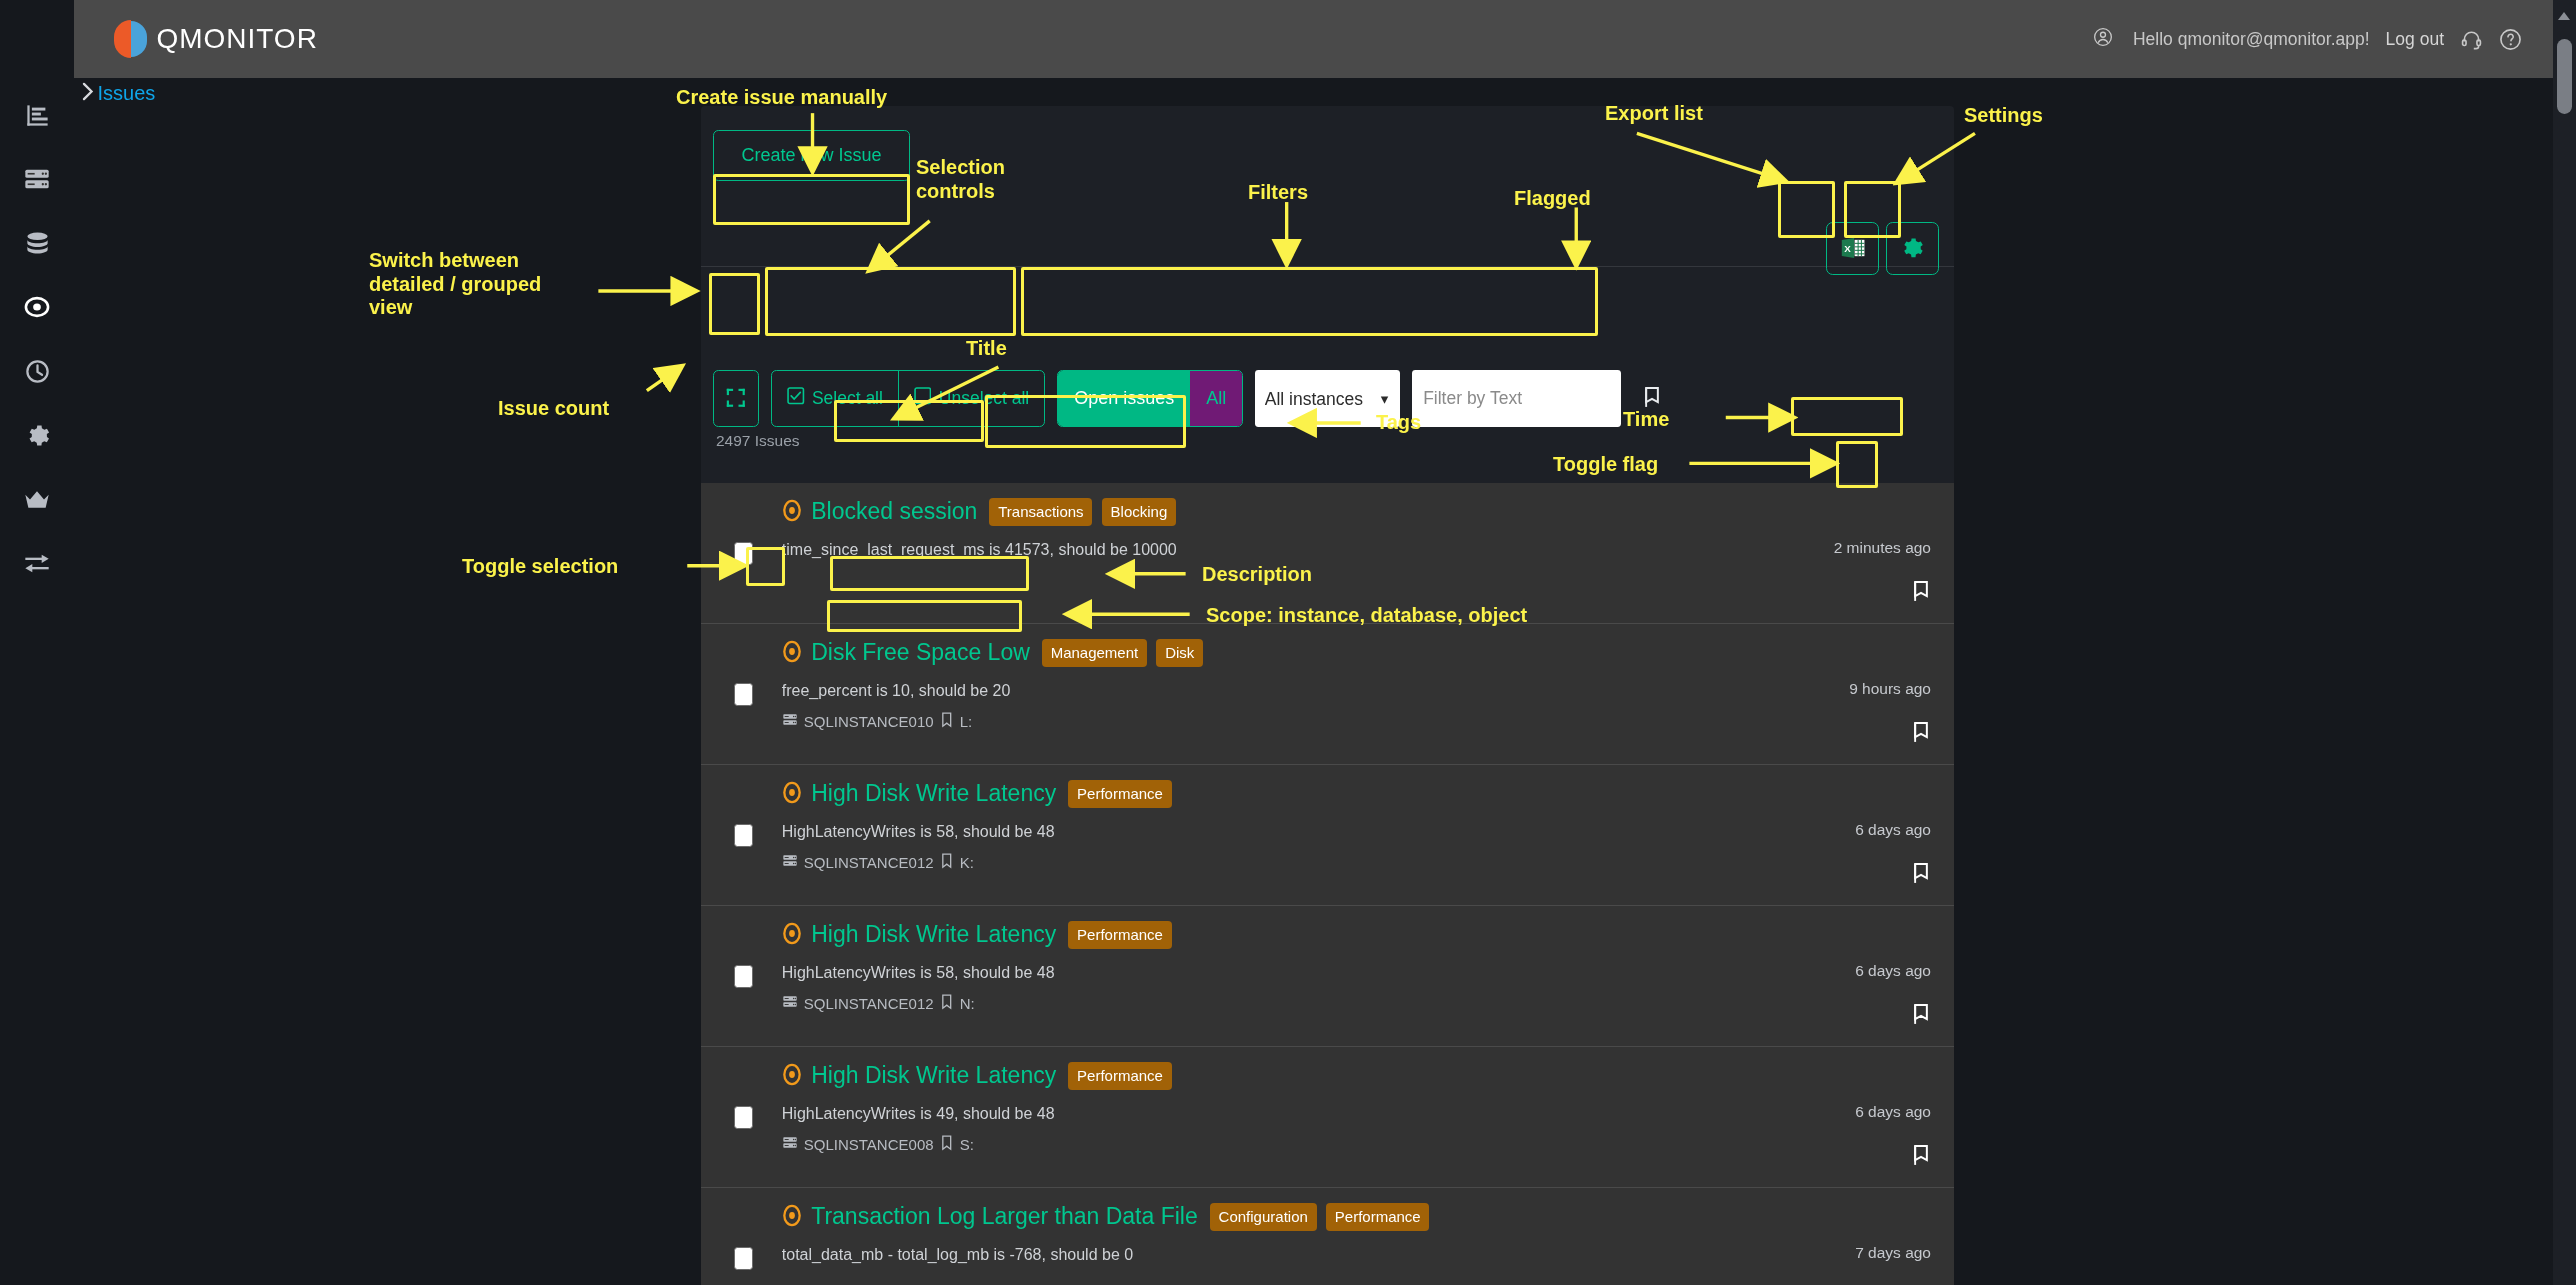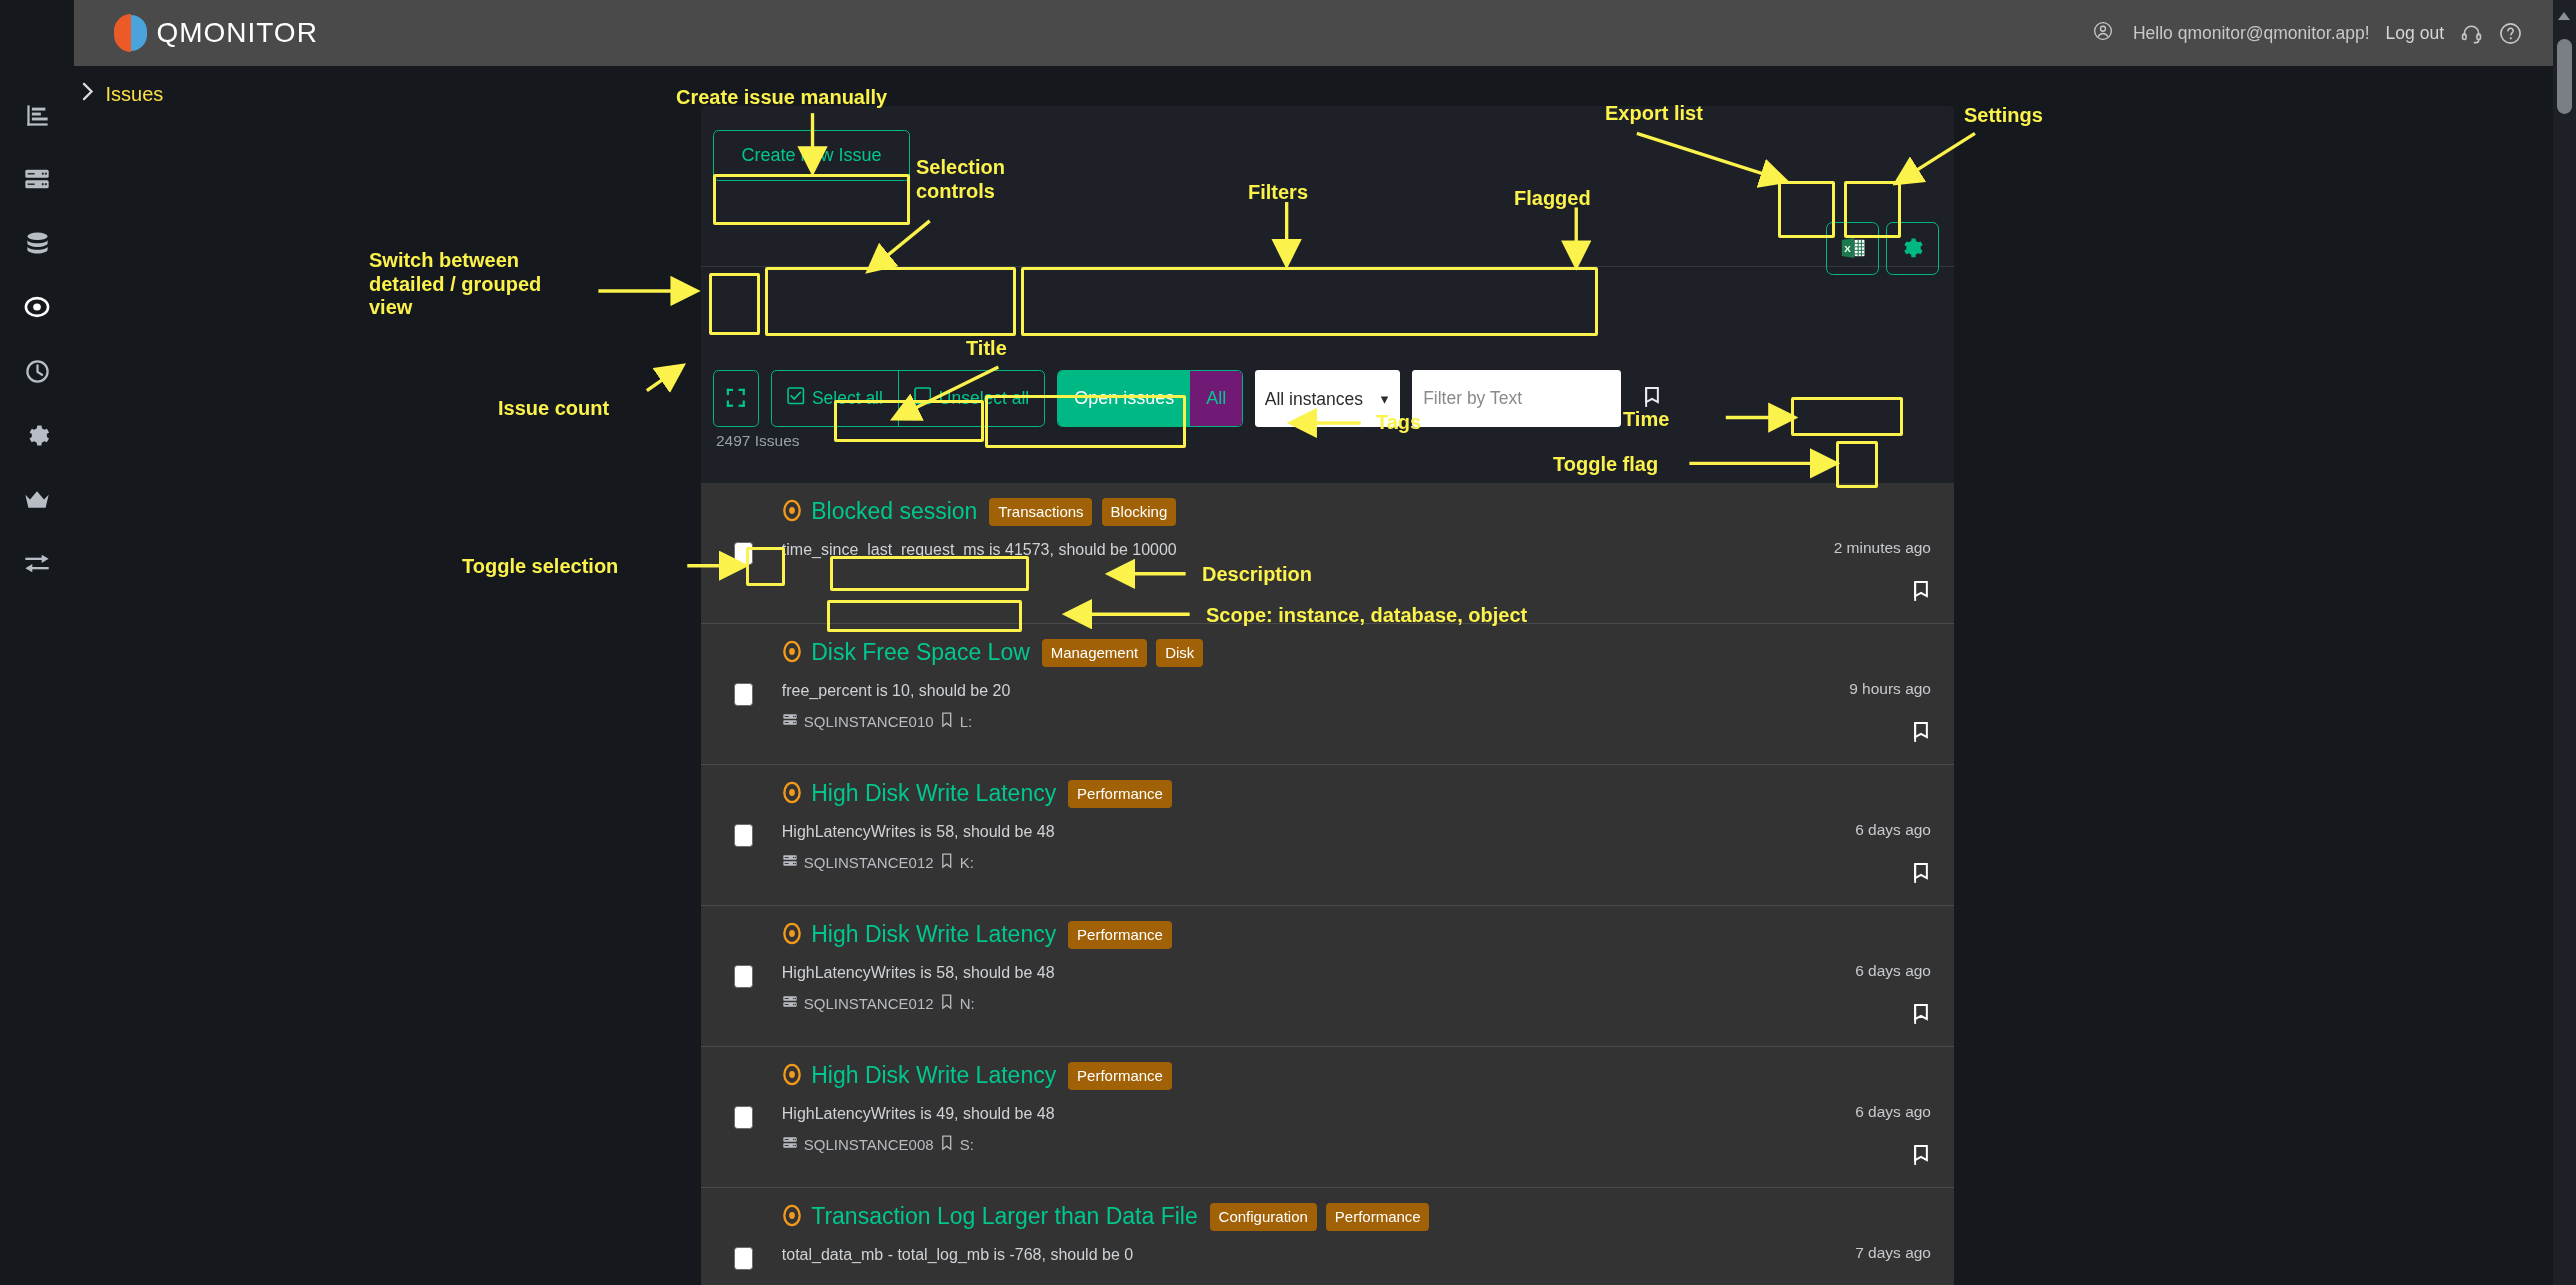--- a/index.html
+++ b/index.html
@@ -6,21 +6,21 @@
   html, body {
     width: 2576px; height: 1285px;
     background: #15181d;
     font-family: "Liberation Sans", sans-serif;
     overflow: hidden;
   }
   .app { position: relative; width: 2576px; height: 1285px; }
 
   
   .topbar {
-    position: absolute; left: 74px; top: 0; right: 0; height: 66px;
+    position: absolute; left: 74px; top: 0; right: 0; height: 78px;
     background: #4a4a4a;
     display: flex; align-items: center;
   }
   .logo-wrap { display: flex; align-items: center; margin-left: 37px; }
   .logo-mark { position: relative; width: 36px; height: 38px; margin-right: 9.4px; }
   .logo-mark .lhalf {
     position: absolute; left: 2.7px; top: 0; width: 17px; height: 38px;
     background: #ec5a28; border-radius: 19px 0 0 19px;
   }
   .logo-mark .rhalf {
@@ -47,22 +47,22 @@
   }
   .rail-item {
     width: 38px; height: 30px;
     display: flex; align-items: center; justify-content: center;
     cursor: pointer;
   }
 
   
   .breadcrumb {
     position: absolute; left: 81px; top: 82px;
-    display: flex; align-items: center; gap: 11px;
-    color: #fde047; font-size: 20px;
+    display: flex; gap: 3px;
+    color: #0ea5e9; font-size: 20px;
   }
 
   
   .content-card {
     position: absolute; left: 701px; top: 106px; width: 1253px; height: 1179px;
     background: #1d2026; border-radius: 4px;
   }
   .create-row { padding: 24px 0 0 12px; }
   .btn-create {
     width: 197px; height: 51px; border: 1.3px solid #00b884; border-radius: 5.4px;

